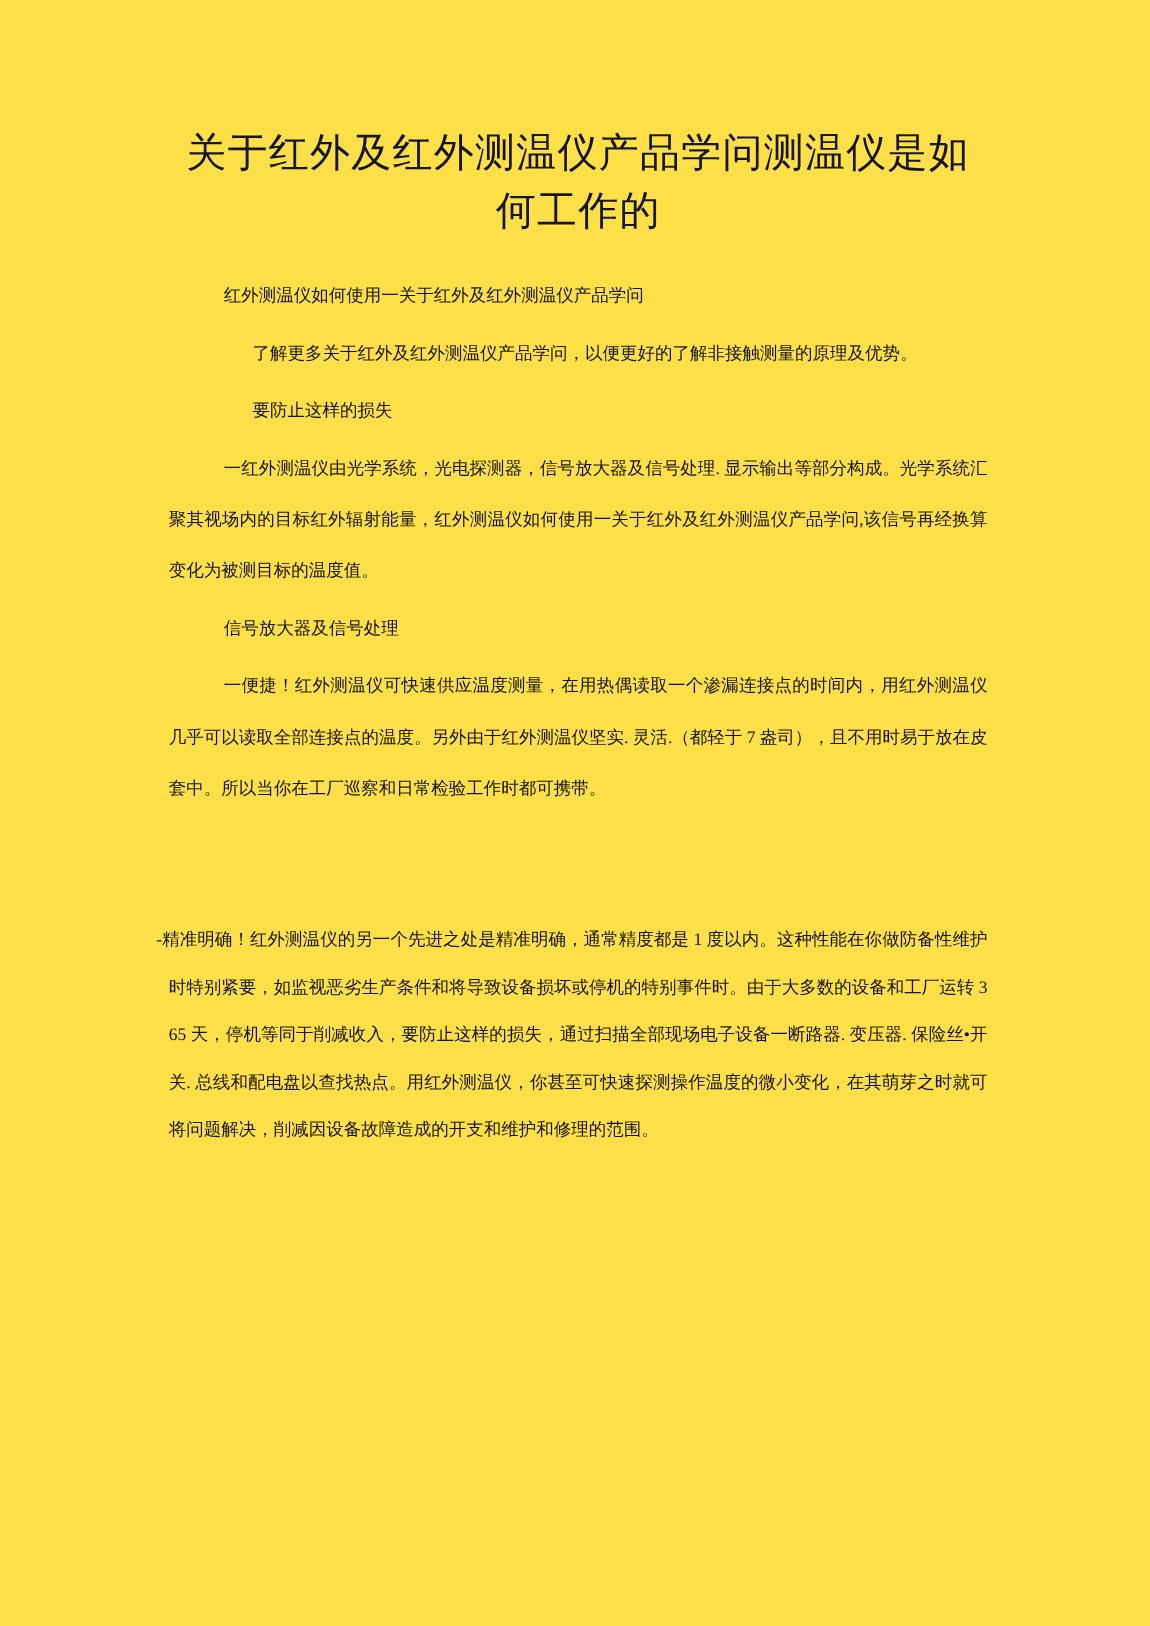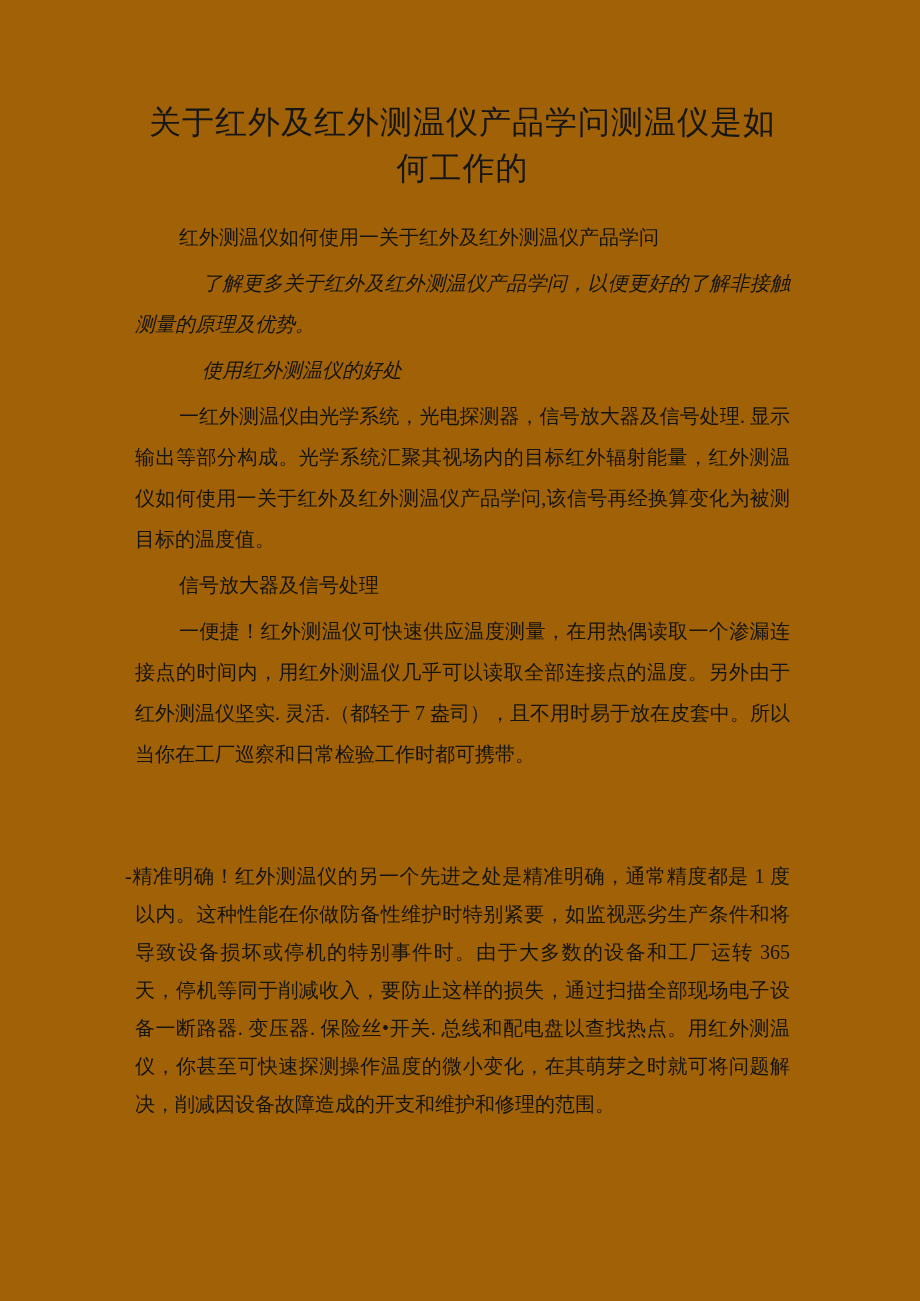--- a/index.html
+++ b/index.html
@@ -5,68 +5,68 @@
   html, body {
     margin: 0;
     padding: 0;
     background: #ffffff;
   }
   .page {
     position: relative;
     width: 920px;
     height: 1301px;
     margin: 0;
-    background: #a16207;
+    background: #fde047;
     color: #111111;
     font-family: "Liberation Serif", "DejaVu Serif", serif;
     box-sizing: border-box;
     padding: 99px 130px 0 135px;
     overflow: hidden;
   }
   .doc-title {
     font-size: 32px;
     line-height: 46px;
     font-weight: normal;
     text-align: center;
     letter-spacing: 1px;
     margin: 0 0 26px 0;
     color: #161616;
   }
   .para {
-    font-size: 20px;
+    font-size: 14px;
     line-height: 41px;
     margin: 0 0 5px 0;
     text-align: justify;
     text-justify: inter-ideograph;
     letter-spacing: 0;
     word-break: break-all;
     color: #141414;
   }
   .indent-sm { text-indent: 44px; }   
-  .indent-lg { text-indent: 67px; font-style: italic; }   
+  .indent-lg { text-indent: 67px; }   
   .tight {
     line-height: 38px;
   }
   .hang { text-indent: -10px; }       
   .big-gap {
     height: 77px;
   }
 </style>
 </head>
 <body>
 
 <div class="page">
 
   <h1 class="doc-title"><span>关于红外及红外测温仪产品学问测温仪是如</span><br><span>何工作的</span></h1>
 
   <p class="para indent-sm">红外测温仪如何使用一关于红外及红外测温仪产品学问</p>
 
   <p class="para indent-lg">了解更多关于红外及红外测温仪产品学问，以便更好的了解非接触测量的原理及优势。</p>
 
-  <p class="para indent-lg">使用红外测温仪的好处</p>
+  <p class="para indent-lg">要防止这样的损失</p>
 
   <p class="para indent-sm">一红外测温仪由光学系统，光电探测器，信号放大器及信号处理. 显示输出等部分构成。光学系统汇聚其视场内的目标红外辐射能量，红外测温仪如何使用一关于红外及红外测温仪产品学问,该信号再经换算变化为被测目标的温度值。</p>
 
   <p class="para indent-sm">信号放大器及信号处理</p>
 
   <p class="para indent-sm">一便捷！红外测温仪可快速供应温度测量，在用热偶读取一个渗漏连接点的时间内，用红外测温仪几乎可以读取全部连接点的温度。另外由于红外测温仪坚实. 灵活.（都轻于 7 盎司），且不用时易于放在皮套中。所以当你在工厂巡察和日常检验工作时都可携带。</p>
 
   <div class="big-gap"></div>
 
   <p class="para tight hang">-精准明确！红外测温仪的另一个先进之处是精准明确，通常精度都是 1 度以内。这种性能在你做防备性维护时特别紧要，如监视恶劣生产条件和将导致设备损坏或停机的特别事件时。由于大多数的设备和工厂运转 365 天，停机等同于削减收入，要防止这样的损失，通过扫描全部现场电子设备一断路器. 变压器. 保险丝•开关. 总线和配电盘以查找热点。用红外测温仪，你甚至可快速探测操作温度的微小变化，在其萌芽之时就可将问题解决，削减因设备故障造成的开支和维护和修理的范围。</p>

